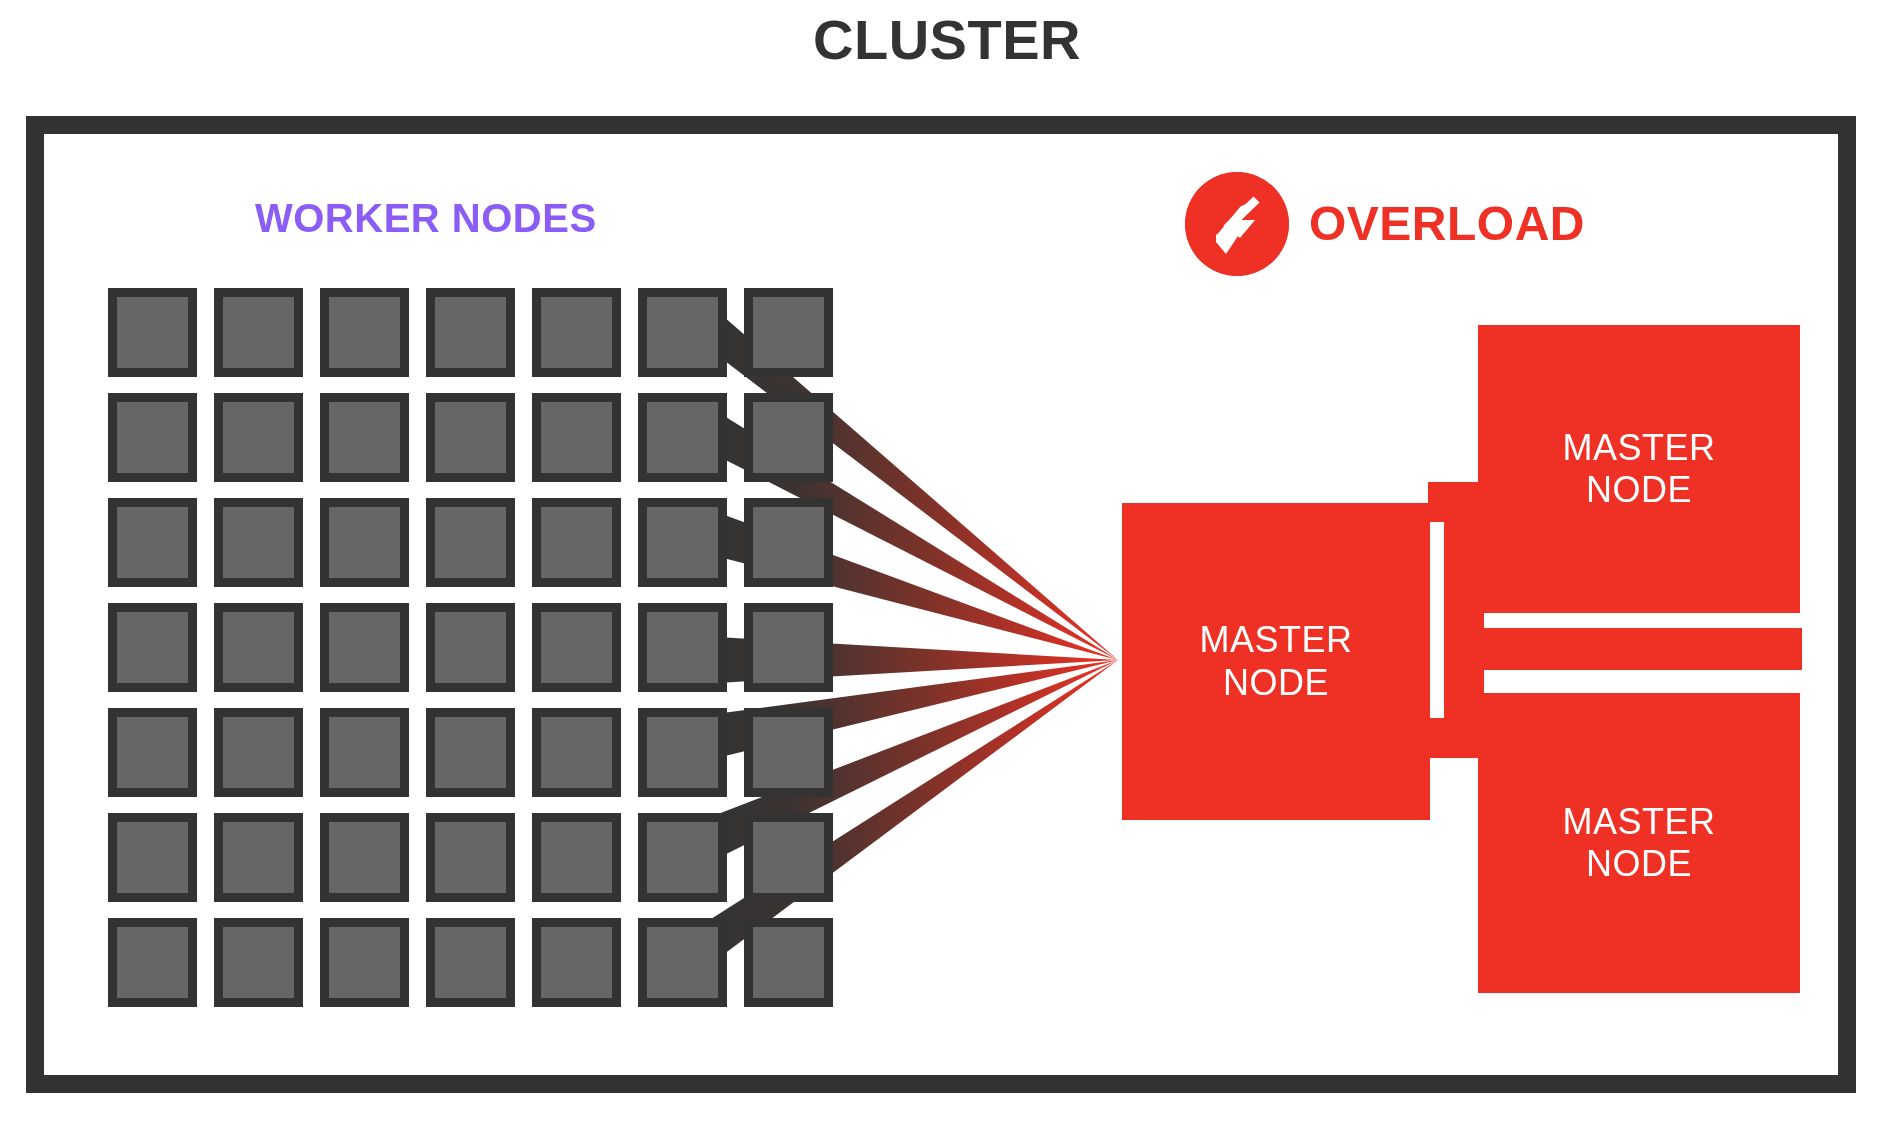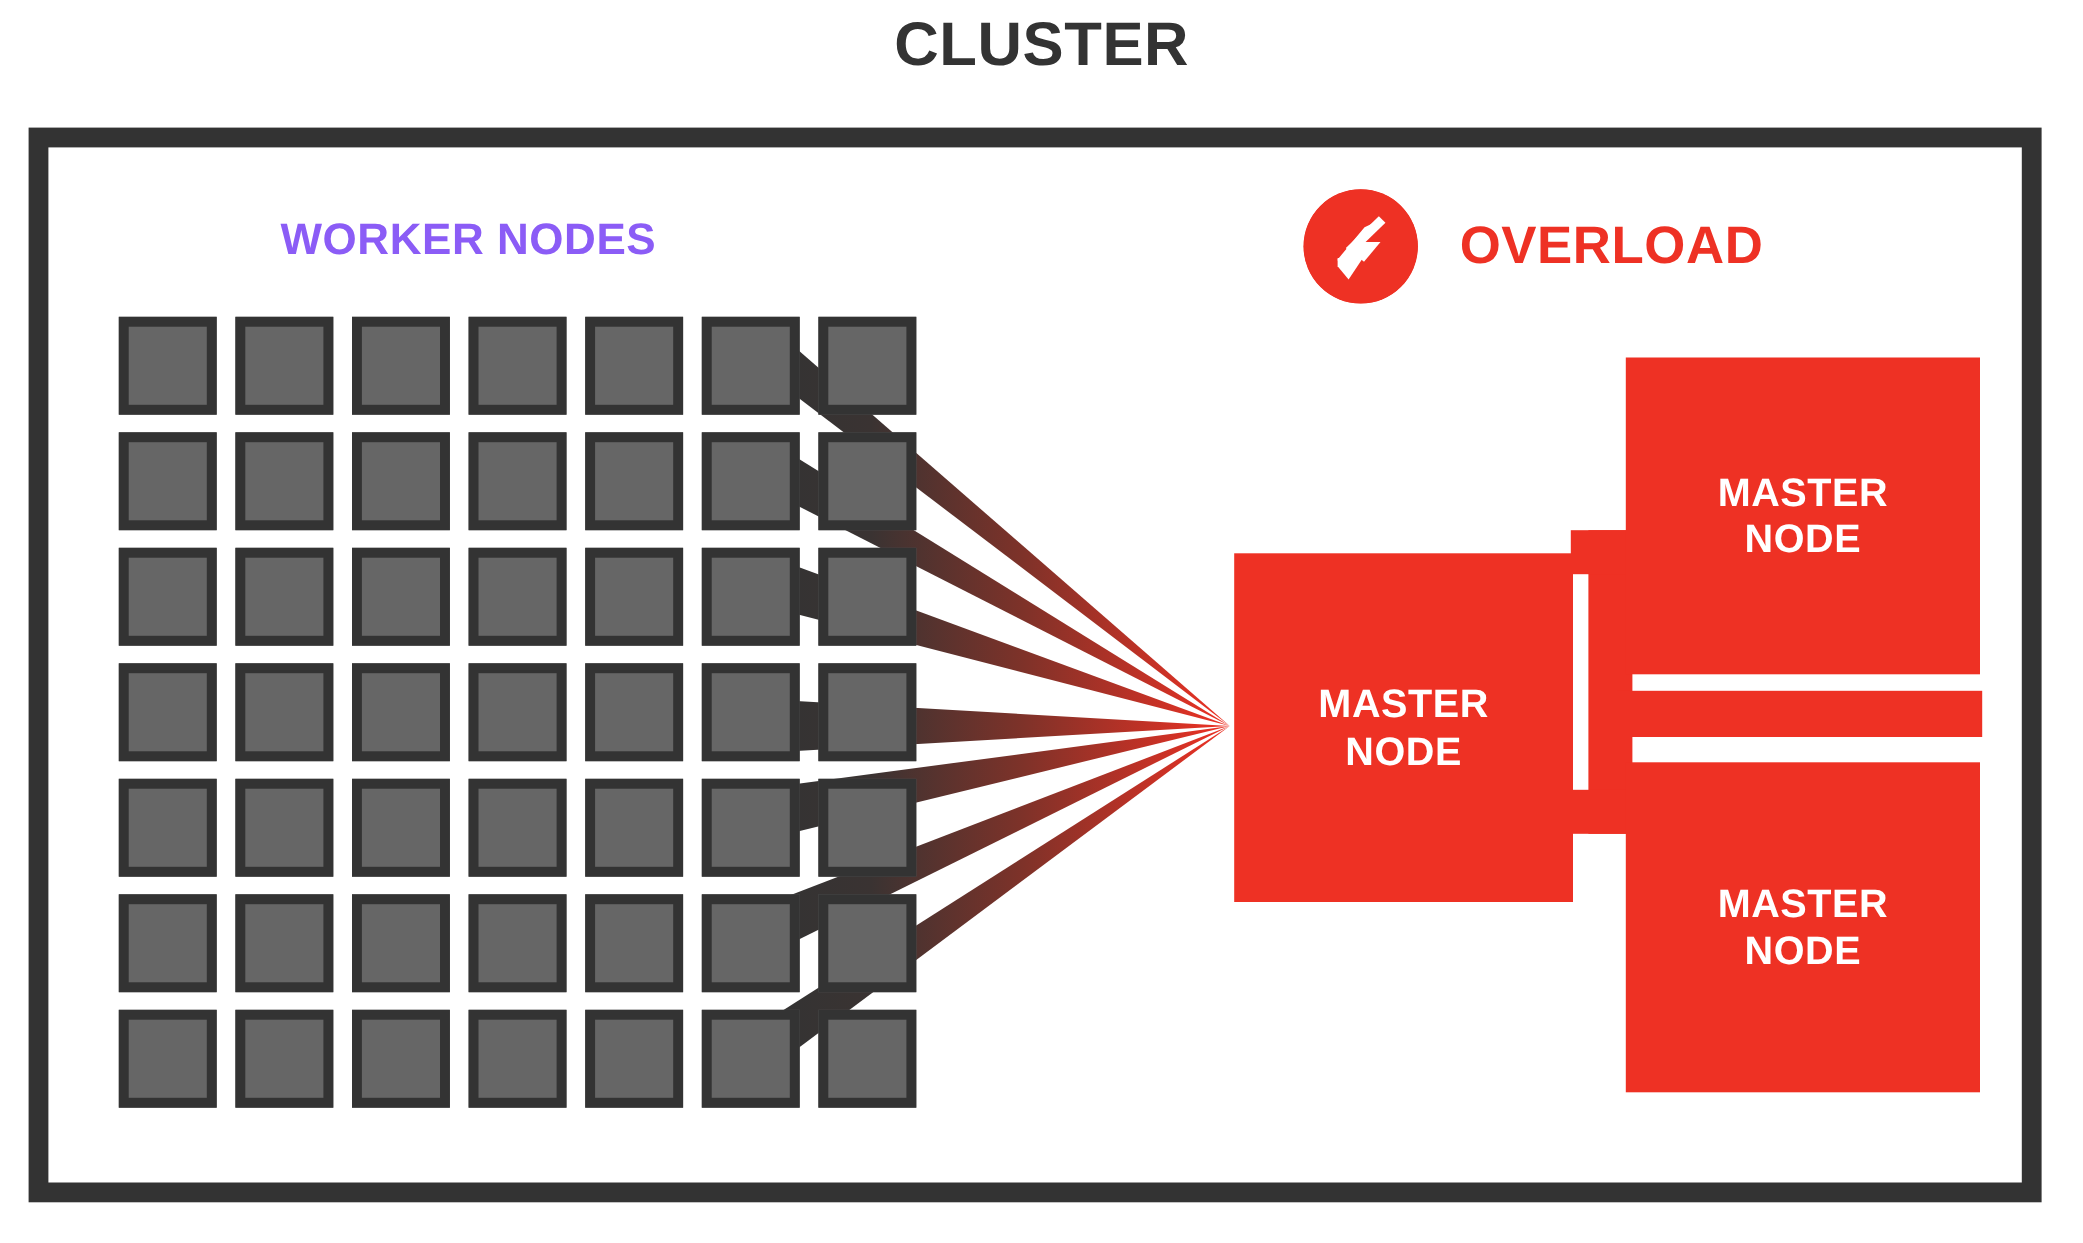--- a/index.html
+++ b/index.html
@@ -59,21 +59,21 @@
     color: #8b5cf6;
     line-height: 1;
   }
 
   .overload-group {
     position: absolute;
     left: 1185px;
     top: 172px;
     display: flex;
     align-items: center;
-    gap: 38px;
+    gap: 20px;
   }
   .bolt-badge {
     width: 104px;
     height: 104px;
     border-radius: 50%;
     background: #EE3124;
     display: block;
     flex: 0 0 auto;
   }
   .overload-text {
@@ -118,21 +118,21 @@
   .master-node {
     position: absolute;
     background: #EE3124;
     color: #ffffff;
     display: flex;
     flex-direction: column;
     align-items: center;
     justify-content: center;
     text-align: center;
     font-size: 36px;
-    font-weight: bold;
+    font-weight: normal;
     line-height: 1.18;
     letter-spacing: 0.5px;
   }
   .master-node .ln { display: block; }
 
   .master-primary {
     left: 1122px;
     top: 503px;
     width: 308px;
     height: 317px;

